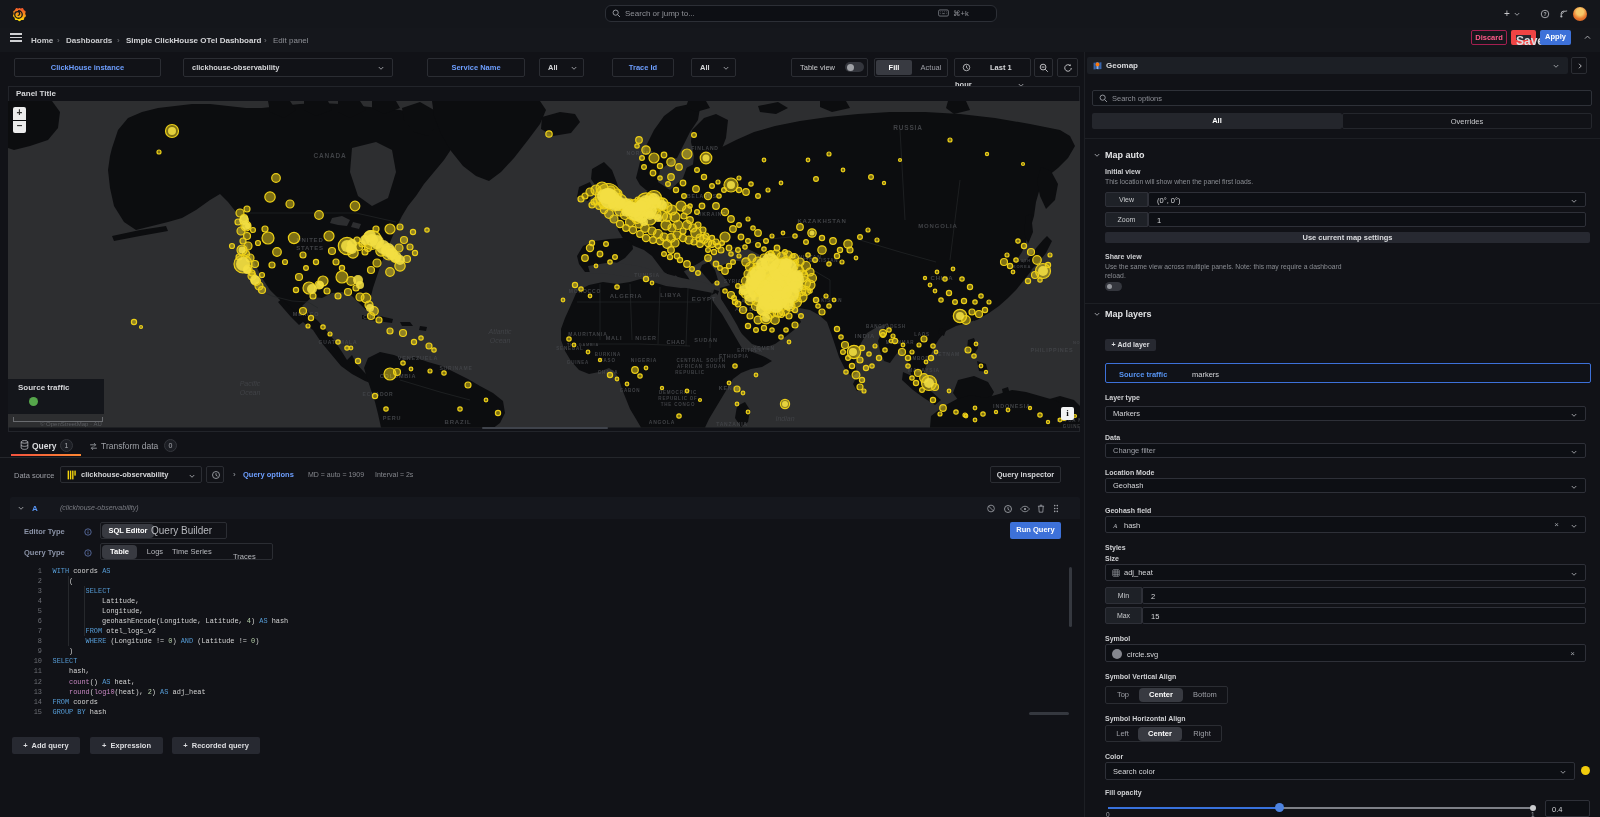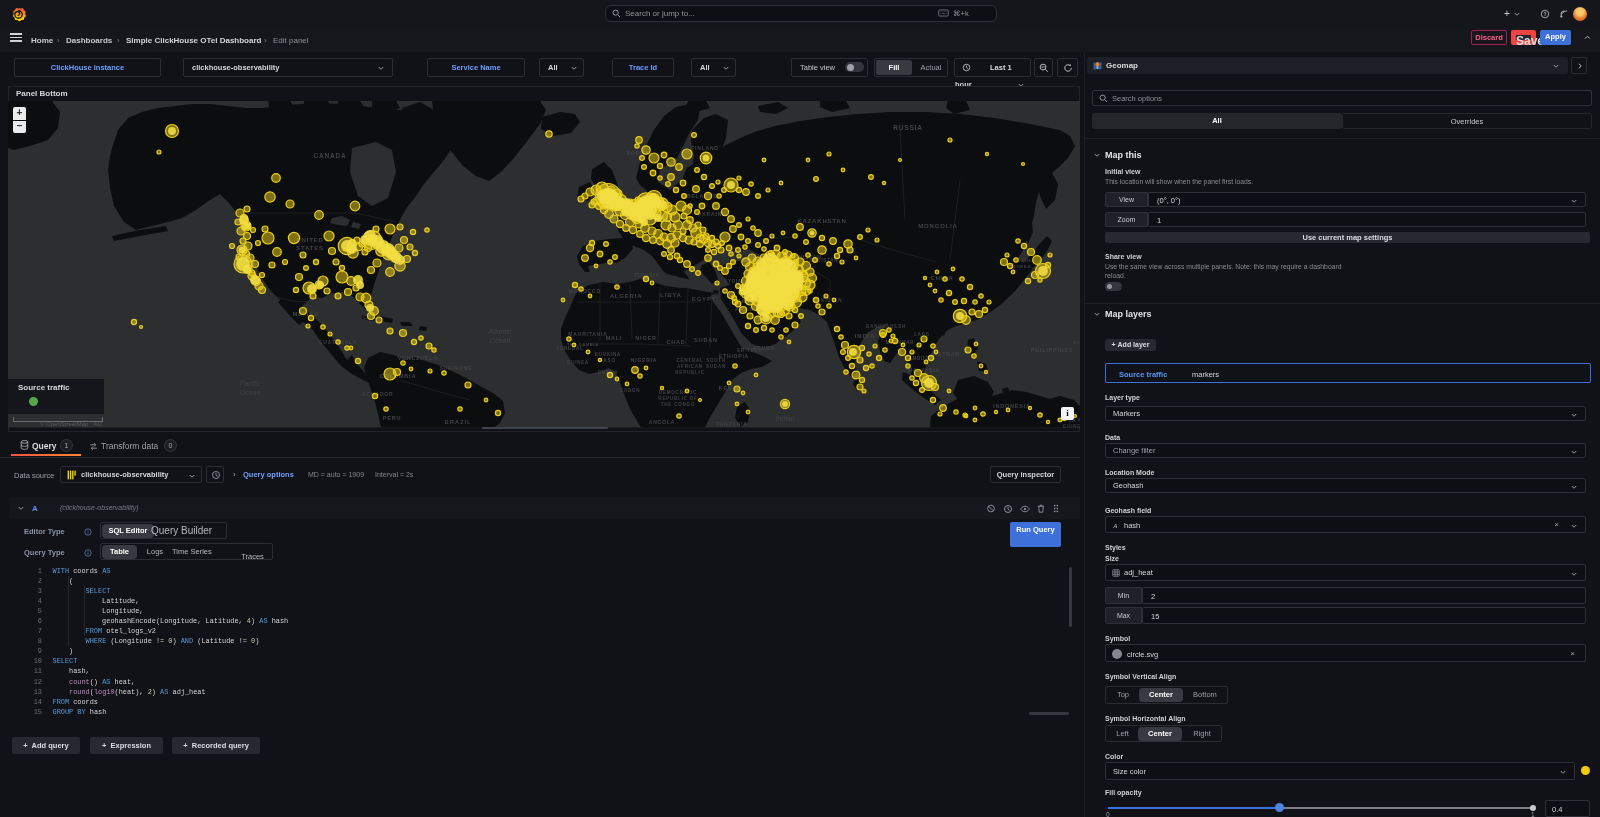--- a/index.html
+++ b/index.html
@@ -133,21 +133,21 @@
   </div>
 <div class="ab bx" style="left:1057px;top:57.5px;height:19px;width:21px">
     <span style="position:absolute;left:5px;top:4px">
       <svg width="10" height="10" viewBox="0 0 16 16">
         <path d="M13.2 8a5.2 5.2 0 1 1-1.6-3.8" fill="none" stroke="#c7c8cb" stroke-width="1.5"></path>
         <path d="M12.2 1.6v3h-3z" fill="#c7c8cb"></path>
       </svg>
     </span>
   </div>
 <div class="ab" style="left:8px;top:86px;width:1072px;height:346px;border:1px solid #22242a;background:#111217"></div>
-<div class="ab" style="left:16px;top:88.5px;font-size:8px;color:#d5d6d9;font-weight:bold">Panel Bottom</div>
+<div class="ab" style="left:16px;top:88.5px;font-size:8px;color:#d5d6d9;font-weight:bold">Panel Title</div>
 <div class="ab" style="left:8px;top:101px;width:1072px;height:326.5px;overflow:hidden">
     <svg width="1072" height="326.5" viewBox="0 0 1072 326.5" style="display:block">
       <rect width="1072" height="326.5" fill="#2d2e30"></rect>
       <g fill="#0c0d0f">
         <polygon points="0,0 44,0 52,11 50,27 40,39 22,45 6,49 0,47"></polygon>
         <polygon points="104,135 132,129 158,125 160,130 132,135 106,140"></polygon>
         <polygon points="104,47 110,29 120,17 134,11 150,7 167,5 184,3 202,3 220,5 238,7 254,7 272,5 292,3 312,2 332,3 352,5 372,7 392,9 410,13 426,19 438,27 447,37 444,47 436,59 426,71 416,83 408,95 400,105 394,115 388,127 383,139 378,151 373,163 369,175 365,187 362,199 366,209 360,211 352,203 344,195 334,191 324,192 314,197 304,196 294,205 302,213 310,220 318,229 326,239 334,251 339,259 344,254 348,262 356,271 363,278 365,283 357,280 344,273 333,265 323,253 313,241 305,229 295,221 285,215 279,207 272,199 262,189 254,177 247,163 241,149 237,135 233,121 228,111 220,101 212,93 202,99 188,109 174,117 160,121 144,125 128,129 116,121 106,105 102,87 100,69 102,55"></polygon>
         <polygon points="274,198 282,205 289,213 295,221 291,224 283,216 276,208 270,201"></polygon>
         <polygon points="260,0 282,0 288,9 276,17 262,11"></polygon>
         <polygon points="296,0 320,0 324,9 308,15 296,9"></polygon>
@@ -1067,33 +1067,33 @@
 <div class="ab" style="left:84px;top:527.5px">
     <svg width="8" height="8" viewBox="0 0 16 16">
       <circle cx="8" cy="8" r="6.4" fill="none" stroke="#6f87c7" stroke-width="1.4"></circle>
       <path d="M8 7v4M8 4.6v1.2" stroke="#6f87c7" stroke-width="1.6"></path>
     </svg>
   </div>
 <div class="ab bx" style="left:100px;top:522px;width:127px;height:17px">
     <div style="position:absolute;left:1px;top:1px;width:52px;height:13.5px;line-height:13.5px;text-align:center;font-size:7.5px" class="seg">SQL Editor</div>
     <div style="position:absolute;left:50px;top:1px;width:68px;height:13.5px;line-height:13.5px;text-align:left;font-size:10px;color:#b6b8bd">Query Builder</div>
   </div>
-<div class="ab" style="left:1010px;top:522px;width:51px;height:25px;background:#3d71d9;border-radius:2px;color:#fff;font-weight:bold;font-size:7.5px;text-align:center;line-height:16px">Run Query</div>
+<div class="ab" style="left:1010px;top:522px;width:51px;height:17px;background:#3d71d9;border-radius:2px;color:#fff;font-weight:bold;font-size:7.5px;text-align:center;line-height:16px">Run Query</div>
 <div class="ab" style="left:24px;top:548px;font-size:7.5px;color:#8b93a7;font-weight:bold">Query Type</div>
 <div class="ab" style="left:84px;top:548.5px">
     <svg width="8" height="8" viewBox="0 0 16 16">
       <circle cx="8" cy="8" r="6.4" fill="none" stroke="#6f87c7" stroke-width="1.4"></circle>
       <path d="M8 7v4M8 4.6v1.2" stroke="#6f87c7" stroke-width="1.6"></path>
     </svg>
   </div>
 <div class="ab bx" style="left:100px;top:543px;width:173px;height:17px">
     <div style="position:absolute;left:1px;top:1px;width:35px;height:13.5px;line-height:13.5px;text-align:center;font-size:7.5px" class="seg">Table</div>
     <div style="position:absolute;left:38px;top:1px;width:32px;line-height:13.5px;text-align:center;font-size:7.5px;color:#b6b8bd">Logs</div>
     <div style="position:absolute;left:71px;top:1px;width:60px;line-height:13.5px;text-align:left;font-size:7.5px;color:#b6b8bd">Time Series</div>
-    <div style="position:absolute;left:132px;top:6px;width:39px;line-height:13.5px;text-align:center;font-size:7.5px;color:#b6b8bd">Traces</div>
+    <div style="position:absolute;left:132px;top:6px;width:39px;line-height:13.5px;text-align:left;font-size:7.5px;color:#b6b8bd">Traces</div>
   </div>
 <div class="ab" style="left:24px;top:565px;width:1051px;height:152px;background:#111217;overflow:hidden">
     <div style="position:absolute;left:36.5px;top:0.8px;width:1px;height:151px"></div>
     <div style="position:absolute;left:0;top:1px;width:18px;text-align:right;color:#6c6e74;font-family:'Liberation Mono',monospace;font-size:6.9px">
       <div style="height:10.06px;line-height:10.06px">1</div>
       <div style="height:10.06px;line-height:10.06px">2</div>
       <div style="height:10.06px;line-height:10.06px">3</div>
       <div style="height:10.06px;line-height:10.06px">4</div>
       <div style="height:10.06px;line-height:10.06px">5</div>
       <div style="height:10.06px;line-height:10.06px">6</div>
@@ -1166,21 +1166,21 @@
     <span style="position:absolute;left:19px;top:3.5px;font-size:7.5px;color:#8d8f96">Search options</span>
   </div>
 <div class="ab" style="left:1092px;top:113px;width:250px;height:16px;background:#24262c;border-radius:2px;color:#fff;font-weight:bold;font-size:7.5px;text-align:center;line-height:16px">All</div>
 <div class="ab" style="left:1342px;top:113px;width:250px;height:16px;border:1px solid #24262c;border-radius:2px;color:#c7c8cb;font-size:7.5px;text-align:center;line-height:15px">Overrides</div>
 <div class="ab" style="left:1084px;top:137.5px;width:516px;height:1px;background:#1d1f24"></div>
 <div class="ab" style="left:1093px;top:151px">
     <svg width="8" height="8" viewBox="0 0 16 16">
       <path d="M3.5 6l4.5 4.5L12.5 6" fill="none" stroke="#aeb0b5" stroke-width="1.7"></path>
     </svg>
   </div>
-<div class="ab" style="left:1105px;top:149.5px;font-size:9px;color:#e3e4e6;font-weight:bold">Map this</div>
+<div class="ab" style="left:1105px;top:149.5px;font-size:9px;color:#e3e4e6;font-weight:bold">Map auto</div>
 <div class="ab" style="left:1105px;top:167.5px;font-size:7px;color:#cfd0d3;font-weight:bold">Initial view</div>
 <div class="ab" style="left:1105px;top:178px;font-size:6.8px;color:#898c92">This location will show when the panel first loads.</div>
 <div class="ab lblbox" style="left:1105px;top:192px;width:43px;height:14.5px;line-height:13px;text-align:center;font-size:7px;color:#c9cbce">View</div>
 <div class="ab inp" style="left:1148px;top:192px;width:438px;height:14.5px">
     <span style="position:absolute;left:8px;top:3px;font-size:7.5px;color:#d5d6d9">(0°, 0°)</span>
     <span style="position:absolute;right:7px;top:3.5px">
       <svg width="8" height="8" viewBox="0 0 16 16">
         <path d="M3.5 6l4.5 4.5L12.5 6" fill="none" stroke="#aeb0b5" stroke-width="1.7"></path>
       </svg>
     </span>
@@ -1289,21 +1289,21 @@
     <div style="position:absolute;left:77px;top:1px;width:44px;line-height:14px;text-align:center;font-size:7.5px;color:#9d9fa6">Bottom</div>
   </div>
 <div class="ab" style="left:1105px;top:714.5px;font-size:7px;color:#cfd0d3;font-weight:bold">Symbol Horizontal Align</div>
 <div class="ab bx" style="left:1105px;top:724.5px;width:117px;height:17.5px">
     <div style="position:absolute;left:1px;top:1px;width:31px;line-height:14px;text-align:center;font-size:7.5px;color:#9d9fa6">Left</div>
     <div style="position:absolute;left:32px;top:1px;width:44px;height:14px;line-height:14px;text-align:center;font-size:7.5px" class="seg">Center</div>
     <div style="position:absolute;left:76px;top:1px;width:40px;line-height:14px;text-align:center;font-size:7.5px;color:#9d9fa6">Right</div>
   </div>
 <div class="ab" style="left:1105px;top:752.5px;font-size:7px;color:#cfd0d3;font-weight:bold">Color</div>
 <div class="ab inp" style="left:1105px;top:761.5px;width:470px;height:18px">
-    <span style="position:absolute;left:7px;top:4.2px;font-size:7.5px;color:#d5d6d9">Size color</span>
+    <span style="position:absolute;left:7px;top:4.2px;font-size:7.5px;color:#d5d6d9">Search color</span>
     <span style="position:absolute;right:7px;top:5.5px">
       <svg width="8" height="8" viewBox="0 0 16 16">
         <path d="M3.5 6l4.5 4.5L12.5 6" fill="none" stroke="#aeb0b5" stroke-width="1.7"></path>
       </svg>
     </span>
   </div>
 <div class="ab" style="left:1580.5px;top:766px;width:9px;height:9px;border-radius:50%;background:#f2cc0c"></div>
 <div class="ab" style="left:1105px;top:789px;font-size:7px;color:#cfd0d3;font-weight:bold">Fill opacity</div>
 <div class="ab" style="left:1108px;top:806.5px;width:425px;height:2px;background:#7e8087;border-radius:1px">
     <div style="position:absolute;left:0;top:0;width:171px;height:2px;background:#3871dc"></div>

